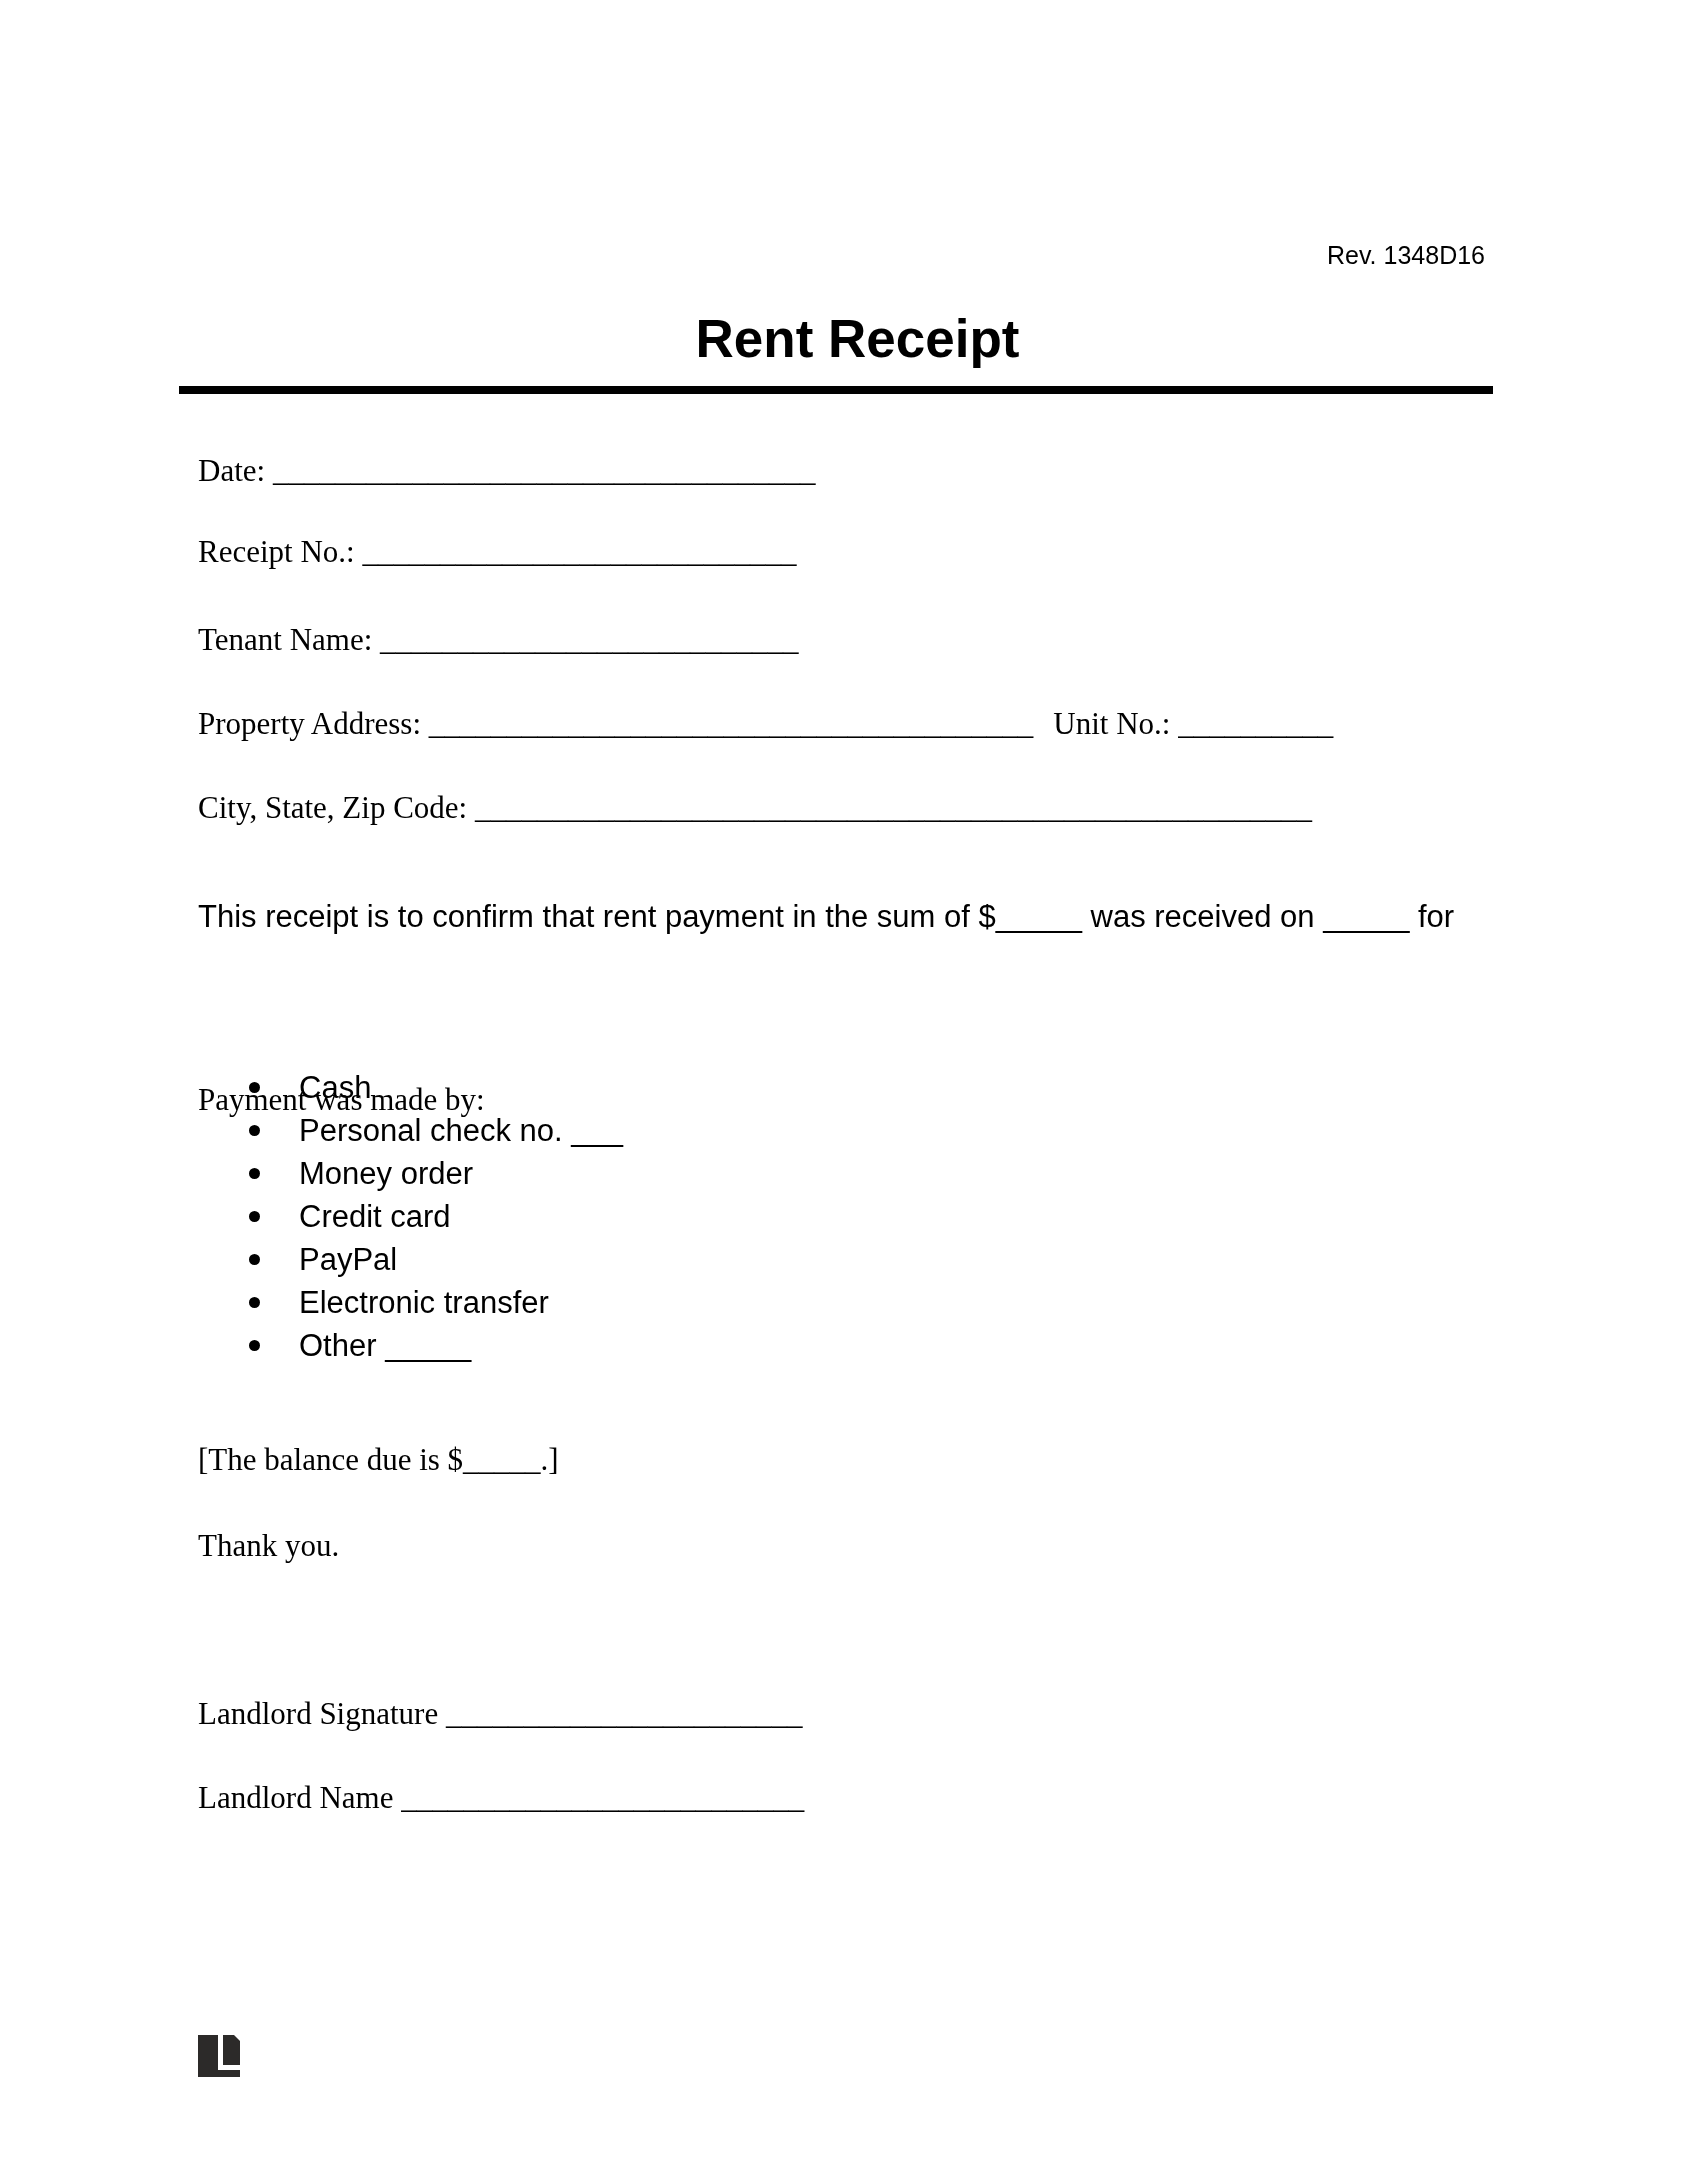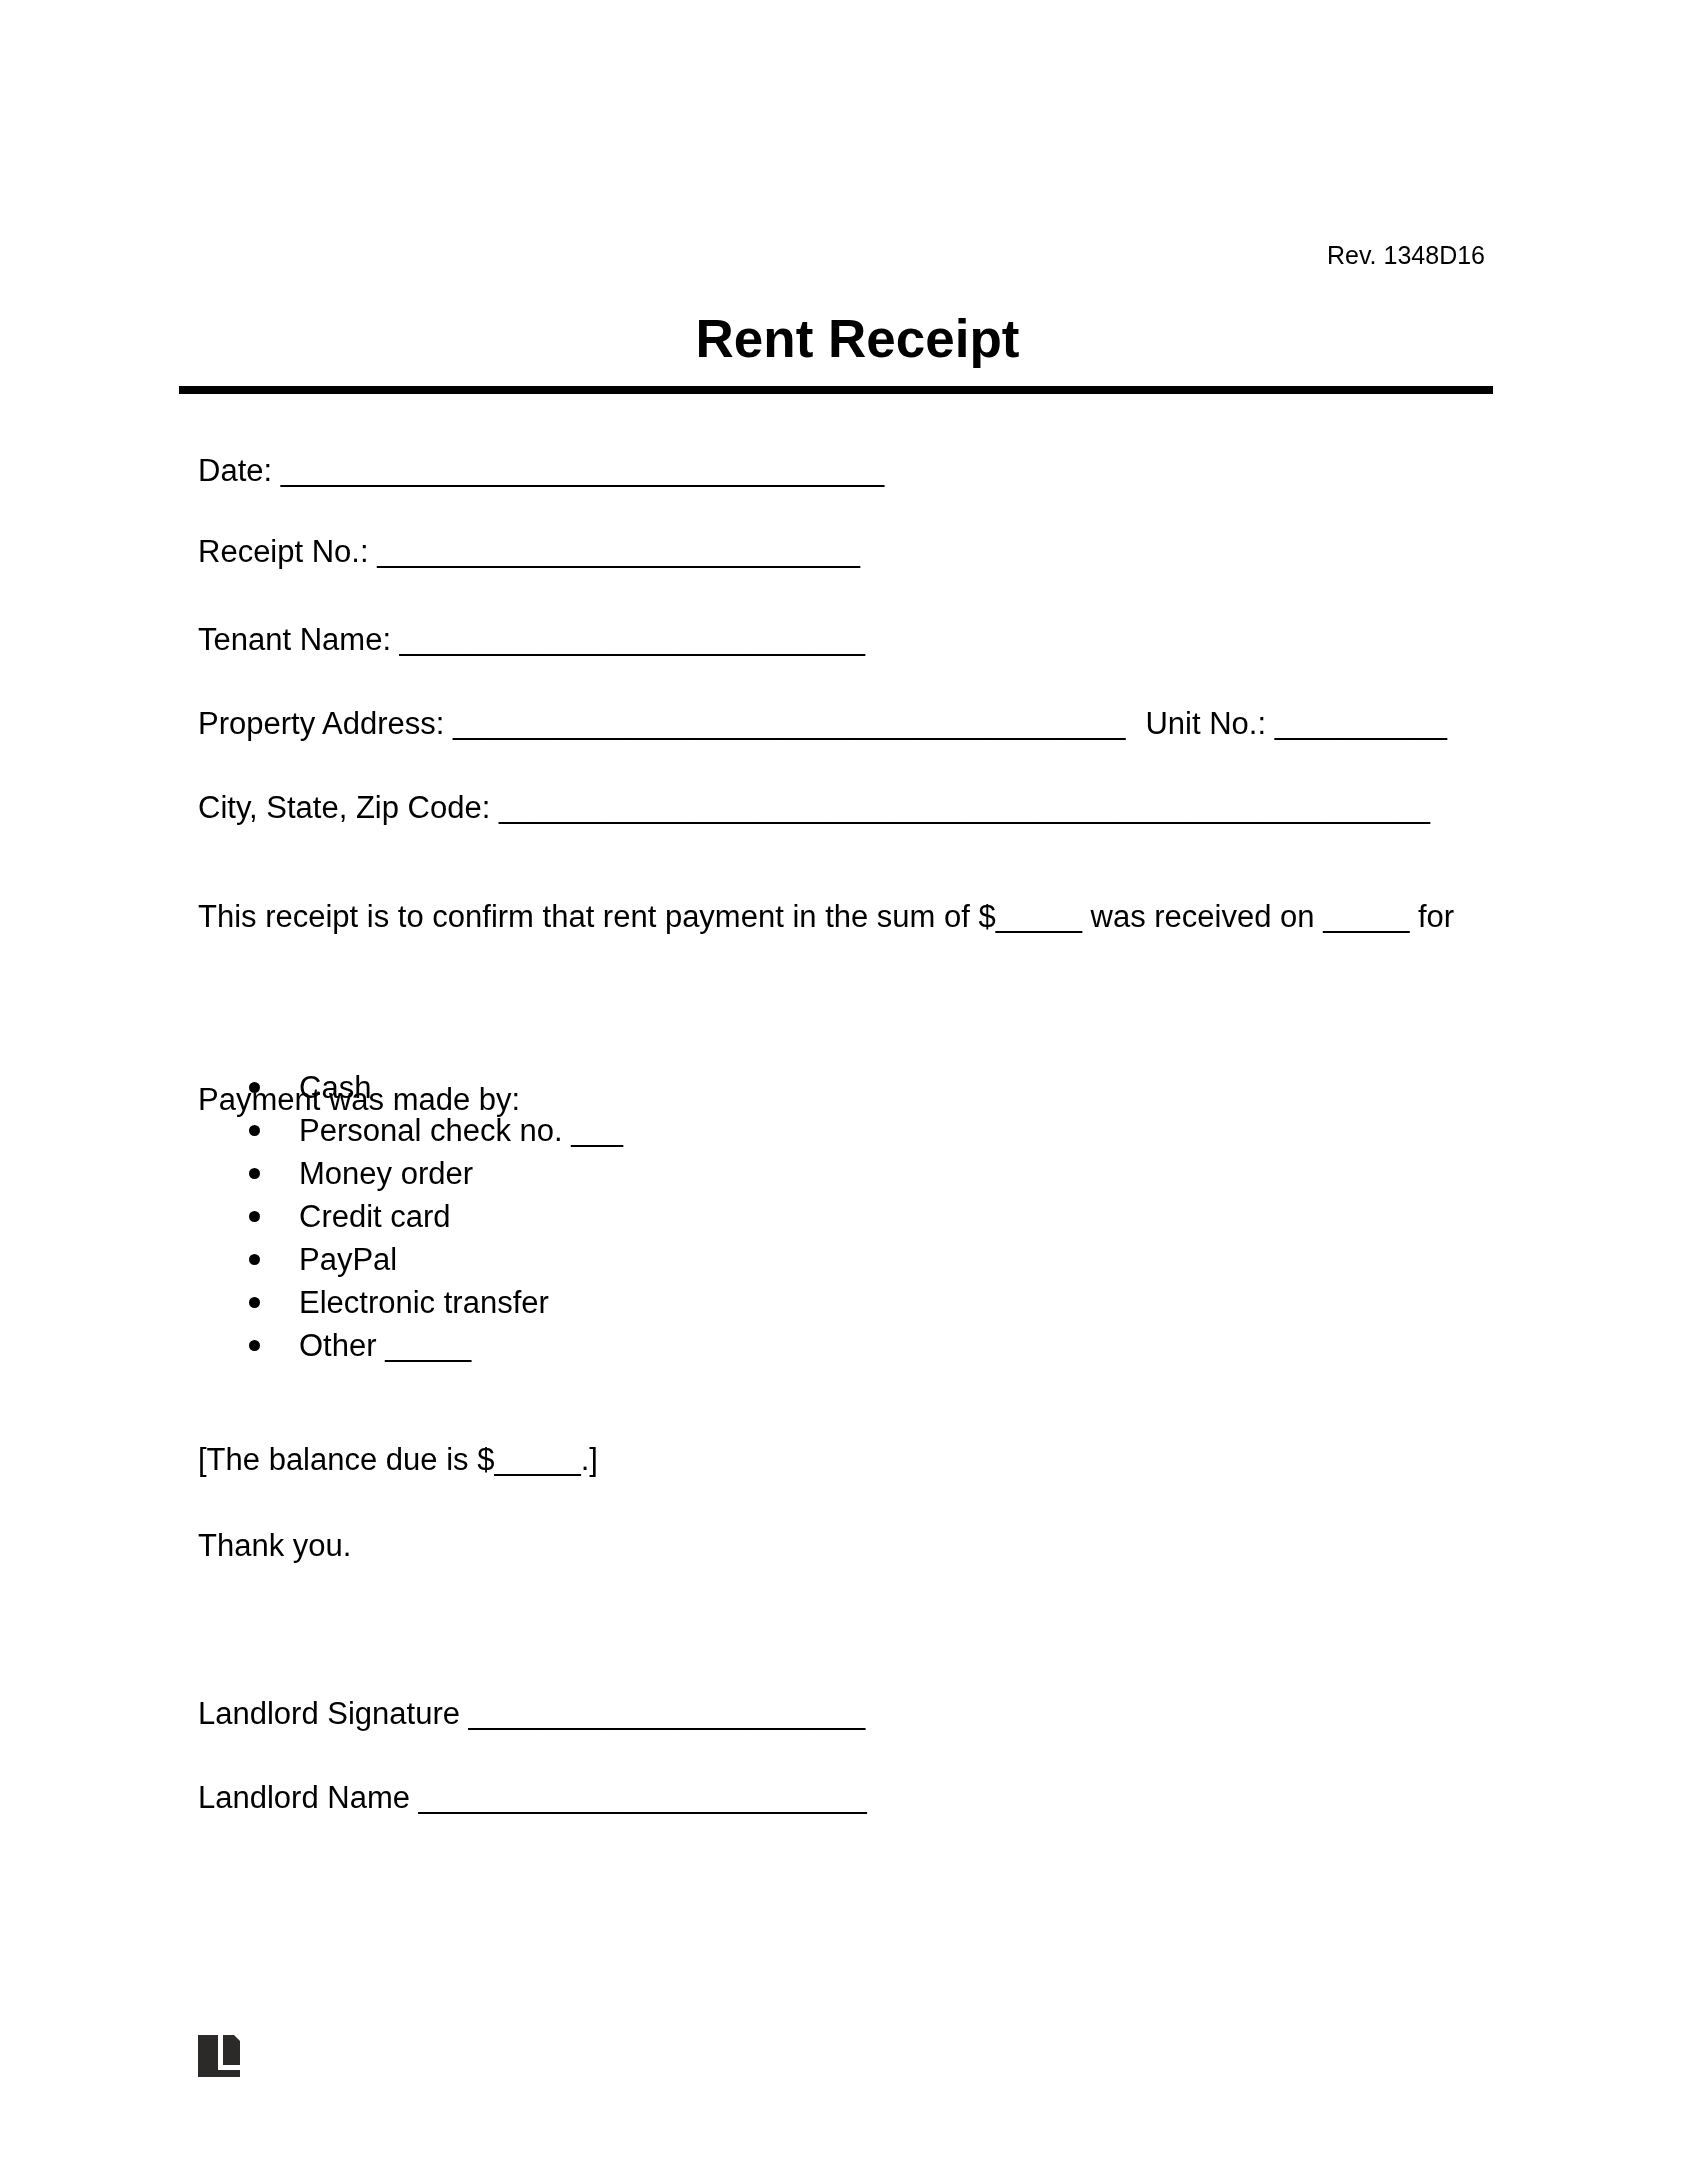--- a/index.html
+++ b/index.html
@@ -25,20 +25,21 @@
   }
   .title-rule {
     top: 386px; left: 179px;
     width: 1314px; height: 8px;
     background: #000000;
   }
   .row, .line {
     left: 198px;
     font-size: 31px; line-height: 43px;
     white-space: nowrap;
+    font-family: Liberation Serif, serif;
   }
   .para { left: 198px; font-size: 31px; line-height: 43px; white-space: nowrap; }
   .unit-label { margin-left: 20px; }
   ul.methods {
     left: 198px; top: 1066px;
     margin: 0; padding: 0;
     list-style: none;
     font-size: 31px; line-height: 43px;
   }
   ul.methods li {

